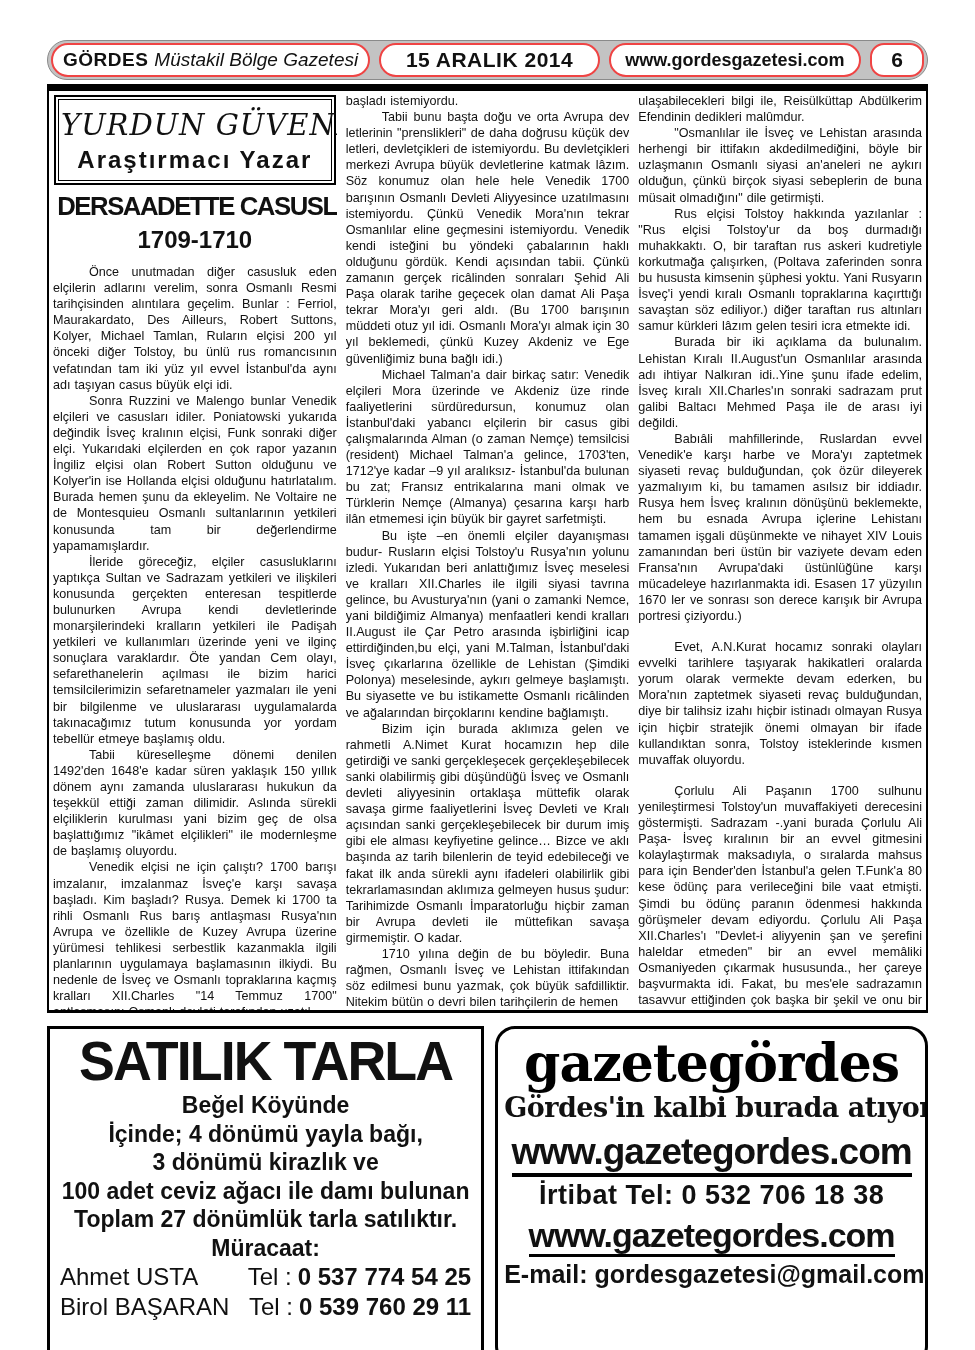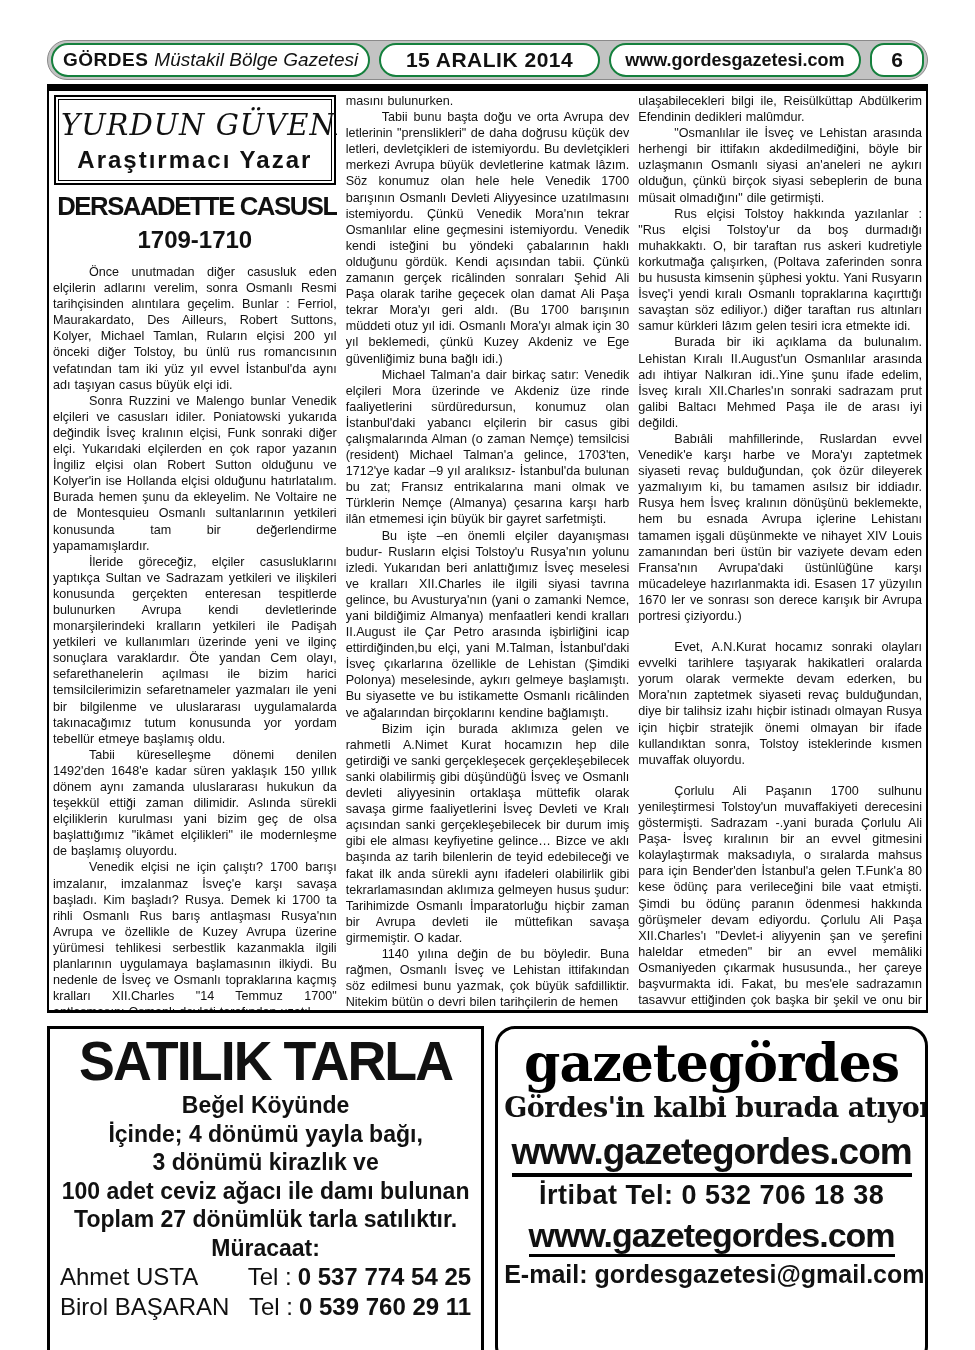--- a/index.html
+++ b/index.html
@@ -20,21 +20,21 @@
   .masthead {
     background: #c3c3c3;
     border: 1px solid #8a8a8a;
     border-radius: 20px;
     padding: 2px 3px;
     display: flex; align-items: stretch; gap: 9px;
     height: 40px;
   }
   .pill {
     background: #fff;
-    border: 2px solid #15803d;
+    border: 2px solid #ef4444;
     border-radius: 18px;
     display: flex; align-items: center; justify-content: center;
     white-space: nowrap;
     padding: 0 10px;
   }
   .pill-title { flex: 3.4; font-size: 19px; }
   .pill-title .bold { font-weight: bold; letter-spacing: .5px; }
   .pill-title .ital { font-style: italic; margin-left: 6px; }
   .pill-date { flex: 2.5; font-weight: bold; font-size: 21px; letter-spacing: .5px; }
   .pill-site { flex: 2.9; font-weight: bold; font-size: 18px; }
@@ -222,26 +222,26 @@
       <div class="headline">DERSAADETTE CASUSLAR-5</div>
       <div class="headline2">1709-1710</div>
       <p>Önce unutmadan diğer casusluk eden elçilerin adlarını verelim, sonra Osmanlı Resmi tarihçisinden alıntılara geçelim. Bunlar : Ferriol, Maurakardato, Des Ailleurs, Robert Suttons, Kolyer, Michael Tamlan, Ruların elçisi 200 yıl önceki diğer Tolstoy, bu ünlü rus romancısının vefatından tam iki yüz yıl evvel İstanbul'da aynı adı taşıyan casus büyük elçi idi.</p>
       <p>Sonra Ruzzini ve Malengo bunlar Venedik elçileri ve casusları idiler. Poniatowski yukarıda değindik İsveç kralının elçisi, Funk sonraki diğer elçi. Yukarıdaki elçilerden en çok rapor yazanın İngiliz elçisi olan Robert Sutton olduğunu ve Kolyer'in ise Hollanda elçisi olduğunu hatırlatalım. Burada hemen şunu da ekleyelim. Ne Voltaire ne de Montesquieu Osmanlı sultanlarının yetkileri konusunda tam bir değerlendirme yapamamışlardır.</p>
       <p>İleride göreceğiz, elçiler casusluklarını yaptıkça Sultan ve Sadrazam yetkileri ve ilişkileri konusunda gerçekten enteresan tespitlerde bulunurken Avrupa kendi devletlerinde monarşilerindeki kralların yetkileri ile Padişah yetkileri ve kullanımları üzerinde yeni ve ilginç sonuçlara varaklardır. Öte yandan Cem olayı, sefarethanelerin açılması ile bizim harici temsilcilerimizin sefaretnameler yazmaları ile yeni bir bilgilenme ve uluslararası uygulamalarda takınacağımız tutum konusunda yor yordam tebellür etmeye başlamış oldu.</p>
       <p>Tabii küreselleşme dönemi denilen 1492'den 1648'e kadar süren yaklaşık 150 yıllık dönem aynı zamanda uluslararası hukukun da teşekkül ettiği zaman dilimidir. Aslında sürekli elçiliklerin kurulması yani bizim geç de olsa başlattığımız "ikâmet elçilikleri" ile modernleşme de başlamış oluyordu.</p>
       <p>Venedik elçisi ne için çalıştı? 1700 barışı imzalanır, imzalanmaz İsveç'e karşı savaşa başladı. Kim başladı? Rusya. Demek ki 1700 ta rihli Osmanlı Rus barış antlaşması Rusya'nın Avrupa ve özellikle de Kuzey Avrupa üzerine yürümesi tehlikesi serbestlik kazanmakla ilgili planlarının uygulamaya başlamasının ilkiydi. Bu nedenle de İsveç ve Osmanlı topraklarına kaçmış kralları XII.Charles "14 Temmuz 1700" antlaşmasını Osmanlı devleti tarafından uzatıl-</p>
     </div>
 
     <div class="col">
-      <p class="no-indent">masını bulunurken.</p>
+      <p class="no-indent">başladı istemiyordu.</p>
       <p>Tabii bunu başta doğu ve orta Avrupa dev letlerinin "prenslikleri" de daha doğrusu küçük dev letleri, devletçikleri de istemiyordu. Bu devletçikleri merkezi Avrupa büyük devletlerine katmak lâzım. Söz konumuz olan hele hele Venedik 1700 barışının Osmanlı Devleti Aliyyesince uzatılmasını istemiyordu. Çünkü Venedik Mora'nın tekrar Osmanlılar eline geçmesini istemiyordu. Venedik kendi isteğini bu yöndeki çabalarının haklı olduğunu gördük. Kendi açısından tabii. Çünkü zamanın gerçek ricâlinden sonraları Şehid Ali Paşa olarak tarihe geçecek olan damat Ali Paşa tekrar Mora'yı geri aldı. (Bu 1700 barışının müddeti otuz yıl idi. Osmanlı Mora'yı almak için 30 yıl beklemedi, çünkü Kuzey Akdeniz ve Ege güvenliğimiz buna bağlı idi.)</p>
       <p>Michael Talman'a dair birkaç satır: Venedik elçileri Mora üzerinde ve Akdeniz üze rinde faaliyetlerini sürdüredursun, konumuz olan İstanbul'daki yabancı elçilerin bir casus gibi çalışmalarında Alman  (o zaman Nemçe) temsilcisi (resident) Michael Talman'a gelince,  1703'ten, 1712'ye kadar –9 yıl aralıksız-  İstanbul'da bulunan bu zat; Fransız entrikalarına mani olmak ve Türklerin Nemçe  (Almanya) çesarına karşı harb ilân etmemesi için büyük bir gayret sarfetmişti.</p>
       <p>Bu işte –en önemli elçiler dayanışması budur-  Rusların elçisi Tolstoy'u Rusya'nın yolunu izledi. Yukarıdan beri anlattığımız İsveç meselesi ve kralları XII.Charles ile ilgili siyasi tavrına gelince, bu Avusturya'nın (yani o zamanki Nemce, yani bildiğimiz Almanya)  menfaatleri kendi kralları  II.August ile Çar Petro arasında işbirliğini icap ettirdiğinden,bu elçi, yani M.Talman, İstanbul'daki İsveç çıkarlarına özellikle de Lehistan (Şimdiki Polonya) meselesinde, aykırı gelmeye başlamıştı. Bu siyasette ve bu istikamette Osmanlı ricâlinden ve ağalarından birçoklarını kendine bağlamıştı.</p>
       <p>Bizim için burada aklımıza gelen ve rahmetli A.Nimet Kurat hocamızın hep dile getirdiği ve sanki gerçekleşecek gerçekleşebilecek sanki olabilirmiş gibi düşündüğü İsveç ve Osmanlı devleti aliyyesinin ortaklaşa müttefik olarak savaşa girme faaliyetlerini İsveç Devleti ve Kralı açısından sanki gerçekleşebilecek bir durum imiş gibi ele alması keyfiyetine gelince… Bizce ve aklı başında az tarih bilenlerin de teyid edebileceği ve fakat ilk anda sürekli aynı ifadeleri olabilirlik gibi tekrarlamasından aklımıza gelmeyen husus şudur: Tarihimizde Osmanlı İmparatorluğu hiçbir zaman bir Avrupa devleti ile müttefikan savaşa girmemiştir. O kadar.</p>
-      <p>1140 yılına değin de bu böyledir. Buna rağmen, Osmanlı İsveç ve Lehistan ittifakından söz edilmesi bunu yazmak, çok büyük safdilliktir. Nitekim bütün o devri bilen tarihçilerin de hemen</p>
+      <p>1710 yılına değin de bu böyledir. Buna rağmen, Osmanlı İsveç ve Lehistan ittifakından söz edilmesi bunu yazmak, çok büyük safdilliktir. Nitekim bütün o devri bilen tarihçilerin de hemen</p>
     </div>
 
     <div class="col">
       <p class="no-indent">ulaşabilecekleri bilgi ile, Reisülküttap Abdülkerim Efendinin dedikleri malûmdur.</p>
       <p>"Osmanlılar ile İsveç ve Lehistan arasında herhengi bir ittifakın akdedilmediğini, böyle bir uzlaşmanın Osmanlı siyasi an'aneleri ne aykırı olduğun, çünkü birçok siyasi sebeplerin de buna müsait olmadığını"  dile getirmişti.</p>
       <p>Rus elçisi Tolstoy hakkında yazılanlar : "Rus elçisi Tolstoy'ur da boş durmadığı muhakkaktı. O, bir taraftan rus askeri kudretiyle korkutmağa çalışırken, (Poltava zaferinden sonra bu hususta kimsenin şüphesi yoktu. Yani Rusyarın İsveç'i yendi kıralı Osmanlı topraklarına kaçırttığı savaştan söz ediliyor.) diğer taraftan rus altınları samur kürkleri lâzım gelen tesiri icra etmekte idi.</p>
       <p>Burada bir iki açıklama da bulunalım. Lehistan Kıralı II.August'un Osmanlılar arasında adı ihtiyar Nalkıran idi..Yine şunu ifade edelim, İsveç kıralı XII.Charles'ın sonraki sadrazam prut galibi Baltacı Mehmed Paşa ile de arası iyi değildi.</p>
       <p>Babıâli mahfillerinde, Ruslardan evvel Venedik'e karşı harbe ve Mora'yı zaptetmek siyaseti revaç bulduğundan, çok özür dileyerek yazmalıyım ki, bu tamamen asılsız bir iddiadır. Rusya hem İsveç kralının dönüşünü beklemekte, hem bu esnada Avrupa içlerine Lehistanı tamamen işgali düşünmekte ve nihayet XIV Louis zamanından beri üstün bir vaziyete devam eden Fransa'nın Avrupa'daki üstünlüğüne karşı mücadeleye hazırlanmakta idi. Esasen 17 yüzyılın 1670 ler ve sonrası son derece karışık bir Avrupa portresi çiziyordu.)</p>
       <p class="spaced">Evet, A.N.Kurat hocamız sonraki olayları evvelki tarihlere taşıyarak hakikatleri oralarda yorum olarak vermekte devam ederken, bu Mora'nın zaptetmek siyaseti revaç bulduğundan, diye bir talihsiz izahı hiçbir istinadı olmayan Rusya için hiçbir stratejik önemi olmayan bir ifade kullandıktan sonra, Tolstoy isteklerinde kısmen muvaffak oluyordu.</p>
       <p class="spaced">Çorlulu Ali Paşanın 1700 sulhunu yenileştirmesi Tolstoy'un muvaffakiyeti derecesini göstermişti. Sadrazam -.yani burada Çorlulu Ali Paşa-  İsveç kıralının bir an evvel gitmesini kolaylaştırmak maksadıyla, o sıralarda mahsus para için Bender'den İstanbul'a gelen T.Funk'a 80 kese ödünç para verileceğini bile vaat etmişti.  Şimdi bu ödünç paranın ödenmesi hakkında görüşmeler devam ediyordu. Çorlulu Ali Paşa XII.Charles'ı  "Devlet-i aliyyenin şan ve şerefini haleldar etmeden" bir an evvel memâliki Osmaniyeden çıkarmak hususunda., her çareye başvurmakta idi. Fakat, bu mes'ele  sadrazamın tasavvur ettiğinden çok başka bir şekil ve onu bir takım müşkül vaziyetler karşısında bıraktı.</p>

